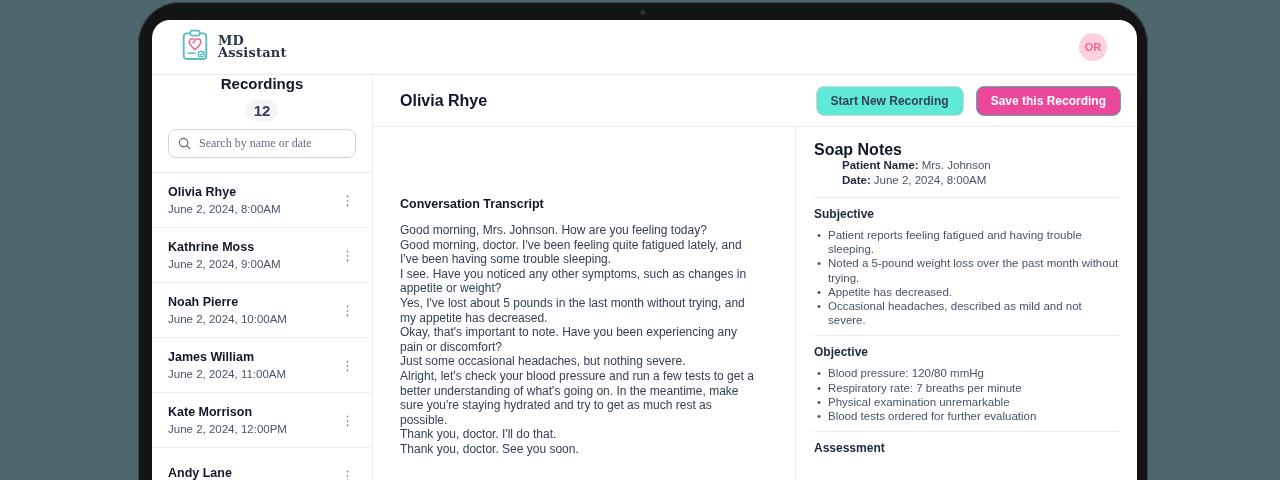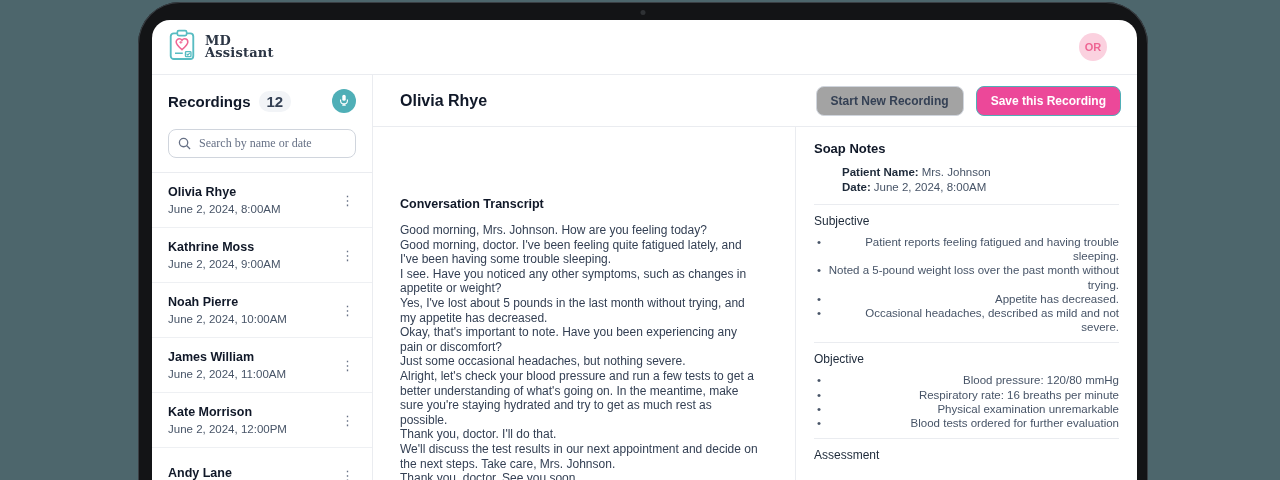--- a/index.html
+++ b/index.html
@@ -10,33 +10,33 @@
   .device { position:absolute; left:138px; top:2px; width:1010px; height:540px;
             background:#131416; border-radius:42px 42px 0 0; box-shadow:0 0 0 1px #3a3f44 inset; }
   .camera-dot { position:absolute; top:8px; left:50%; transform:translateX(-50%);
                 width:5px; height:5px; border-radius:50%; background:#2e3134; }
   .screen { position:absolute; left:14px; top:18px; right:11px; bottom:0;
             background:#ffffff; border-radius:18px 18px 0 0; overflow:hidden;
             display:flex; flex-direction:column; }
 
   
   .app-header { height:55px; flex:0 0 55px; display:flex; align-items:center;
-                justify-content:space-between; padding:0 30px 0 16px; border-bottom:1px solid #eaecf0; }
+                justify-content:space-between; padding:0 30px 0 29px; border-bottom:1px solid #eaecf0; }
   .logo { display:flex; align-items:center; gap:9px; }
   .logo-text { font-family:"DejaVu Serif", serif; font-weight:700; color:#2b3544;
                font-size:13px; line-height:12.5px; letter-spacing:.2px; }
   .avatar { width:28px; height:28px; border-radius:50%; background:#FBD1DF; color:#EE6694;
             font-size:11px; font-weight:700; display:flex; align-items:center; justify-content:center; }
 
   
   .body-row { flex:1; display:flex; min-height:0; }
 
   
   .sidebar { width:221px; flex:0 0 221px; border-right:1px solid #eaecf0; display:flex; flex-direction:column; }
-  .sidebar-head { height:52px; display:flex; align-items:center; padding:0 16px; gap:8px; }
+  .sidebar-head { height:52px; display:flex; align-items:center; padding:0 16px; gap:8px;flex-direction:column; }
   .sidebar-title { font-size:15px; font-weight:700; color:#101828; }
   .count-badge { background:#f2f4f7; color:#344054; font-size:15px; font-weight:600;
                  border-radius:10px; padding:2px 8px; }
   .mic-btn { margin-left:auto; width:24px; height:24px; border-radius:50%; background:#4FAFB7;
              border:none; display:flex; align-items:center; justify-content:center; cursor:pointer; }
   .search-wrap { padding:2px 16px 14px; }
   .search-box { position:relative; }
   .search-box svg { position:absolute; left:10px; top:8px; }
   .search-input { width:100%; height:29px; border:1px solid #d0d5dd; border-radius:8px;
                   padding:0 10px 0 30px; font-size:12px; color:#101828; outline:none;
@@ -52,41 +52,41 @@
            line-height:1; }
 
   
   .main { flex:1; display:flex; flex-direction:column; min-width:0; }
   .main-head { height:52px; flex:0 0 52px; display:flex; align-items:center;
                padding:0 16px 0 27px; border-bottom:1px solid #eaecf0; }
   .page-title { font-size:16px; font-weight:700; color:#101828; }
   .head-actions { margin-left:auto; display:flex; gap:12px; }
   .btn { font-family:"Liberation Sans", sans-serif; font-size:12px; font-weight:700;
          border-radius:8px; padding:7px 14px; cursor:pointer; }
-  .btn-outline { background:#a3a3a3; border:1px solid #d0d5dd; color:#344054; }
+  .btn-outline { background:#5eead4; border:1px solid #d0d5dd; color:#344054; }
   .btn-teal { background:#ec4899; border:1px solid #4FAFB7; color:#ffffff; }
 
   .content-row { flex:1; display:flex; min-height:0; }
 
   
   .transcript { flex:1; padding:70px 35px 10px 27px; overflow:hidden; }
   .transcript-title { font-size:12.5px; font-weight:700; color:#101828; margin-bottom:12px; }
   .transcript p { font-size:12px; line-height:14.6px; color:#344054; }
 
   
   .soap { width:342px; flex:0 0 342px; border-left:1px solid #eaecf0; padding:14px 18px 0;
           overflow:hidden; }
-  .soap-title { font-size:13px; font-weight:700; color:#101828; margin-bottom:10px; }
+  .soap-title { font-size:16px; font-weight:700; color:#101828; }
   .soap-meta { font-size:11.5px; color:#475467; padding-bottom:8px; }
   .soap-meta div { margin-bottom:3px; }
   .soap-meta b { color:#1d2939;padding-left:28px; }
   .soap-meta .val { margin-left:3px; }
   .soap-section { border-top:1px solid #eaecf0; padding:9px 0 8px; }
-  .soap-heading { font-size:12px; font-weight:400; color:#1d2939; margin-bottom:7px; }
-  .soap-section ul { list-style:none;text-align:right; }
+  .soap-heading { font-size:12px; font-weight:700; color:#1d2939; margin-bottom:7px; }
+  .soap-section ul { list-style:none; }
   .soap-section li { font-size:11.5px; line-height:14.2px; color:#475467;
                      padding-left:14px; position:relative; }
   .soap-section li::before { content:"•"; position:absolute; left:3px; color:#475467; }
 </style>
 </head>
 <body>
 
 <div class="device">
   <div class="camera-dot"></div>
   <div class="screen">
@@ -199,21 +199,20 @@
           <div class="transcript">
             <div class="transcript-title">Conversation Transcript</div>
             <p>Good morning, Mrs. Johnson. How are you feeling today?</p>
             <p>Good morning, doctor. I've been feeling quite fatigued lately, and I've been having some trouble sleeping.</p>
             <p>I see. Have you noticed any other symptoms, such as changes in appetite or weight?</p>
             <p>Yes, I've lost about 5 pounds in the last month without trying, and my appetite has decreased.</p>
             <p>Okay, that's important to note. Have you been experiencing any pain or discomfort?</p>
             <p>Just some occasional headaches, but nothing severe.</p>
             <p>Alright, let's check your blood pressure and run a few tests to get a better understanding of what's going on. In the meantime, make sure you're staying hydrated and try to get as much rest as possible.</p>
             <p>Thank you, doctor. I'll do that.</p>
-            <p>We'll discuss the test results in our next appointment and decide on the next steps. Take care, Mrs. Johnson.</p>
             <p>Thank you, doctor. See you soon.</p>
           </div>
 
           <div class="soap">
             <div class="soap-title">Soap Notes</div>
             <div class="soap-meta">
               <div>
                 <b>Patient Name:</b><span class="val">Mrs. Johnson</span>
               </div>
               <div>
@@ -228,21 +227,21 @@
                 <li>Noted a 5-pound weight loss over the past month without trying.</li>
                 <li>Appetite has decreased.</li>
                 <li>Occasional headaches, described as mild and not severe.</li>
               </ul>
             </div>
 
             <div class="soap-section">
               <div class="soap-heading">Objective</div>
               <ul>
                 <li>Blood pressure: 120/80 mmHg</li>
-                <li>Respiratory rate: 16 breaths per minute</li>
+                <li>Respiratory rate: 7 breaths per minute</li>
                 <li>Physical examination unremarkable</li>
                 <li>Blood tests ordered for further evaluation</li>
               </ul>
             </div>
 
             <div class="soap-section">
               <div class="soap-heading">Assessment</div>
 
             </div>
 

